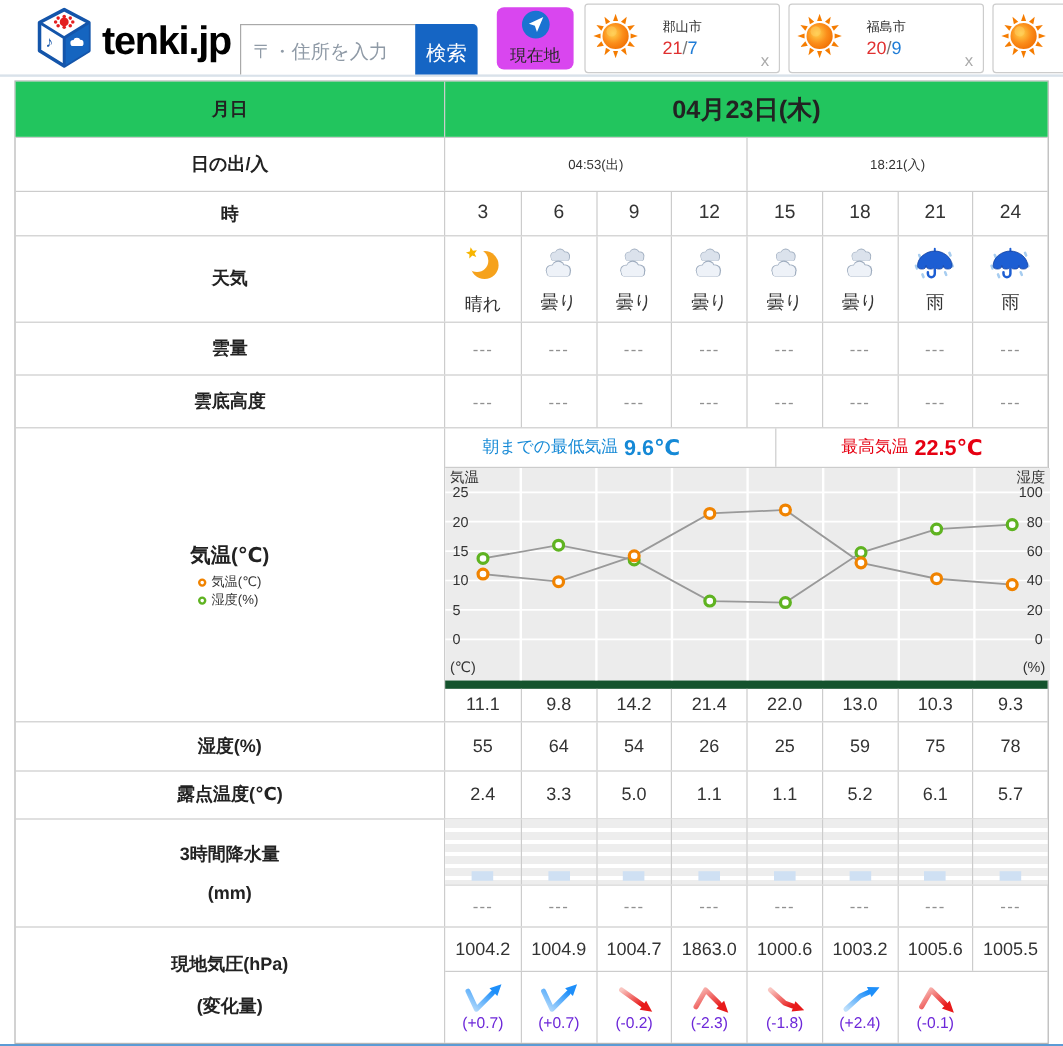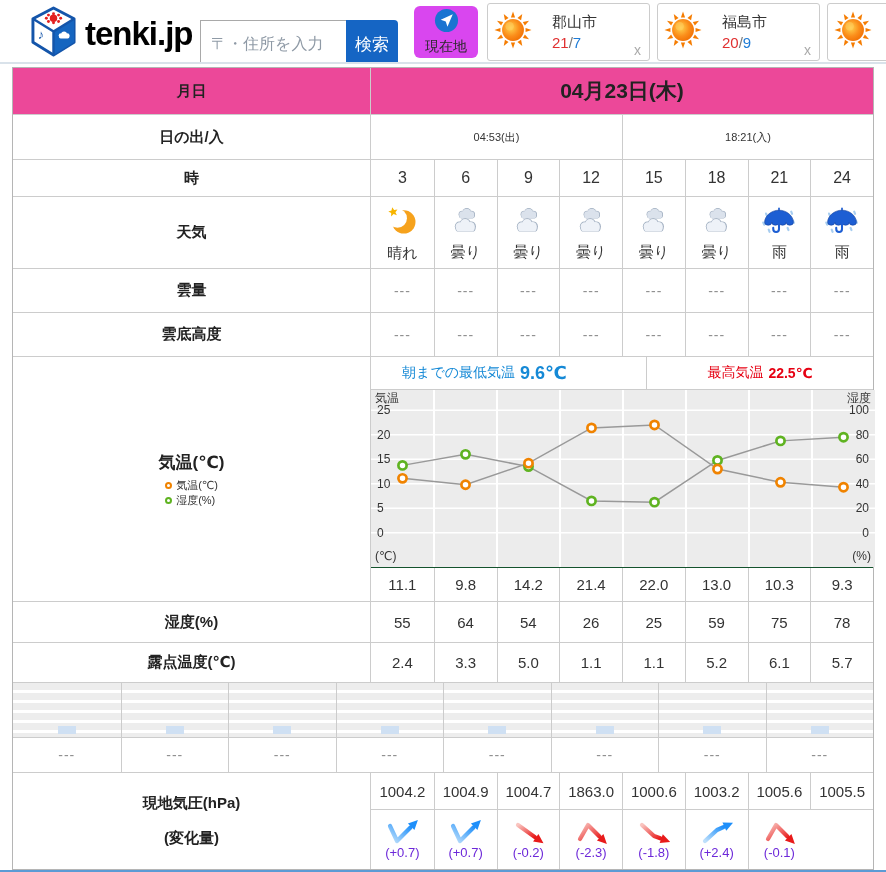--- a/index.html
+++ b/index.html
@@ -18,36 +18,36 @@
   .search-input::placeholder { color:#8f9aa6; }
   .search-btn { width:52px; height:48px; background:#1565c4; color:#fff; border:none;
     font-size:17px; border-radius:0 4px 4px 0; cursor:pointer; }
   .loc-btn { position:absolute; left:414px; top:6px; width:64px; height:52px;
     background:#d946ef; border:none; border-radius:6px; cursor:pointer;
     display:flex; flex-direction:column; align-items:center; justify-content:center; gap:2px; }
   .loc-label { font-size:14px; color:#2a2a2a; }
   .citybar { position:absolute; left:487px; top:3px; display:flex; gap:7px; }
   .city { position:relative; width:163px; height:58px; border:1px solid #ccc; border-radius:3px;
     background:#fff; display:flex; align-items:center; padding:4px 6px; gap:6px; cursor:pointer; flex:none; }
-  .city-name { font-size:15px; color:#333; padding-left:14px; }
+  .city-name { font-size:11px; color:#333; padding-left:14px; }
   .city-temps { font-size:15px; padding-left:14px; margin-top:2px; }
   .city-temps .hi { color:#e03030; font-weight:normal; }
   .city-temps .slash { color:#777; }
   .city-temps .lo { color:#1f7cd6; font-weight:normal; }
   .city-close { position:absolute; right:8px; bottom:2px; color:#aaa; font-size:14px; cursor:pointer; }
 
   
   .weather-table { margin:3px 12px 0 12px; width:862px; border:1px solid #b5b5b5; background:#fff; }
   .t-row { display:flex; border-top:1px solid #ccc; }
   .t-row:first-child { border-top:none; }
   .label-cell { width:358px; flex:none; border-right:1px solid #ccc;
     display:flex; flex-direction:column; align-items:center; justify-content:center;
     font-size:15px; font-weight:bold; color:#222; text-align:center; }
   .row-body { flex:1; min-width:0; }
-  .beige { background:#ec4899; }
+  .beige { background:#22c55e; }
   .cells { display:grid; grid-template-columns:repeat(8,1fr); height:100%; }
   .cells2 { display:grid; grid-template-columns:repeat(2,1fr); height:100%; }
   .cells > .cell, .cells2 > .cell { display:flex; flex-direction:column;
     align-items:center; justify-content:center; }
   .cells > .cell:not(:first-child), .cells2 > .cell:not(:first-child) { border-left:1px solid #ccc; }
 
   .h-date { height:46px; }
   .date-value { font-size:21px; font-weight:bold; color:#222; display:flex;
     align-items:center; justify-content:center; height:100%; }
   .h-sun { height:45px; }
@@ -64,23 +64,23 @@
   
   .temp-title { font-size:17px; font-weight:bold; color:#222; }
   .legend { margin-top:4px; }
   .lg { display:flex; align-items:center; gap:4px; font-size:11px; font-weight:normal; color:#333; line-height:15px; }
   .lg-dot { width:7px; height:7px; border-radius:50%; background:#fff; border:2.5px solid #f08300; display:inline-block; }
   .minmax { height:33px; border-bottom:1px solid #ccc;gap:48px; }
   .mm-cell { flex-direction:row !important; gap:5px; }
   .mm-min { color:#1589d6; font-size:14px; }
   .mm-min b { font-size:18px; }
   .mm-max { color:#e60012; font-size:14px; }
-  .mm-max b { font-size:14px; }
+  .mm-max b { font-size:18px; }
   .chart-wrap { height:177px; }
-  .temp-vals { height:34px; border-top:1px solid #14532d; }
+  .temp-vals { height:34px; border-top:7px solid #14532d; }
 
   
   .precip-bars { height:54px; }
   .pbar { position:relative;
     background:repeating-linear-gradient(to bottom,#ededed 0 7px,#ffffff 7px 10px); }
   .pbar-bar { position:absolute; left:50%; transform:translateX(-50%); bottom:3px;
     width:18px; height:8px; background:#cfe0f3; }
   .precip-vals { height:35px; border-top:1px solid #ccc; }
   .gap14 { gap:14px; } .gap16 { gap:16px; }
 
@@ -599,20 +599,24 @@
           <div class="cell num">1.1</div>
           <div class="cell num">1.1</div>
           <div class="cell num">5.2</div>
           <div class="cell num">6.1</div>
           <div class="cell num">5.7</div>
         </div>
       </div>
   </div>
 
   <div class="t-row">
+    <div class="label-cell gap14">
+      <div>3時間降水量</div>
+      <div>(mm)</div>
+    </div>
     <div class="row-body">
       <div class="cells precip-bars" id="precipBars">
   <div class="cell pbar">
     <span class="pbar-bar"></span>
   </div>
   <div class="cell pbar">
     <span class="pbar-bar"></span>
   </div>
   <div class="cell pbar">
     <span class="pbar-bar"></span>

